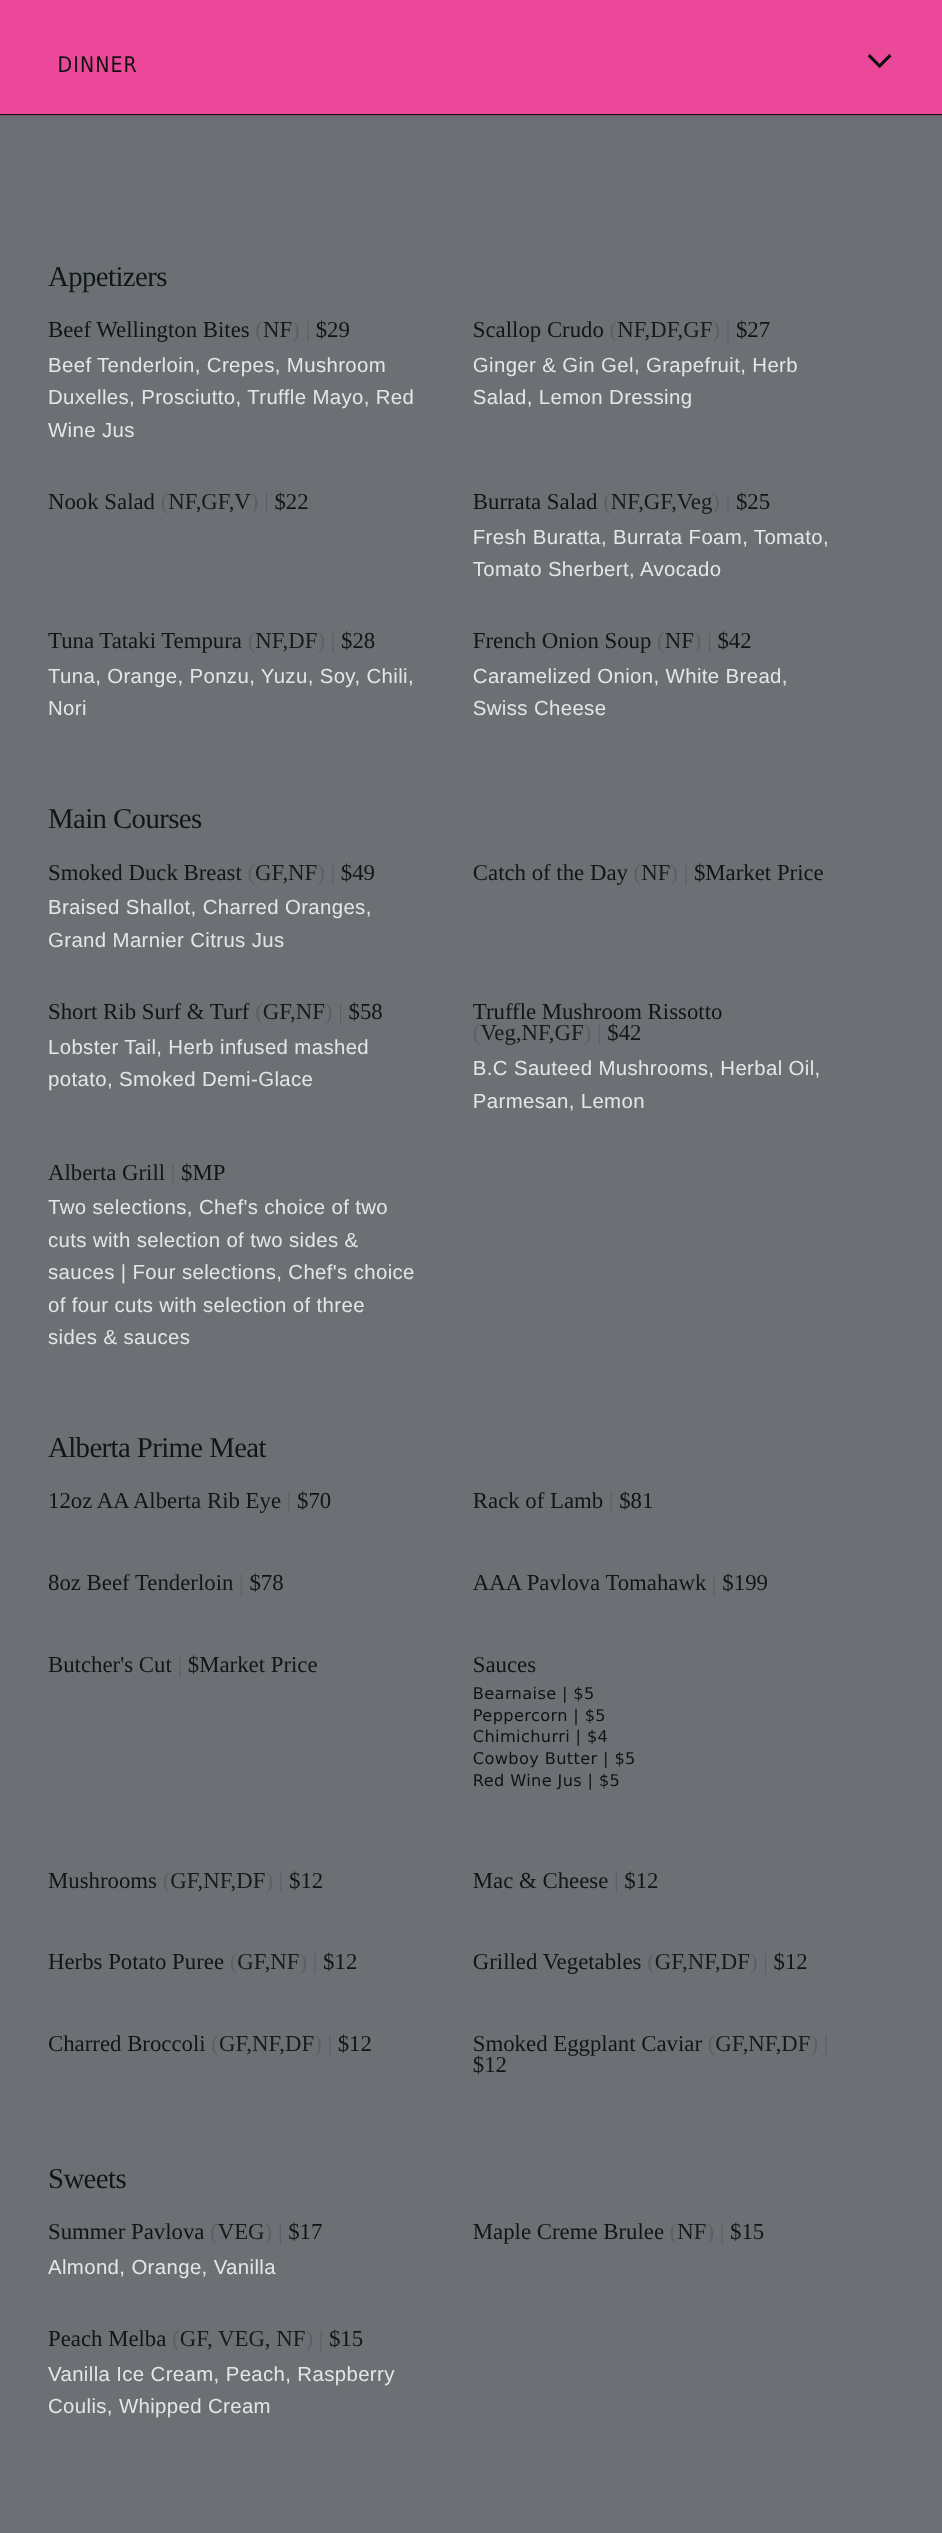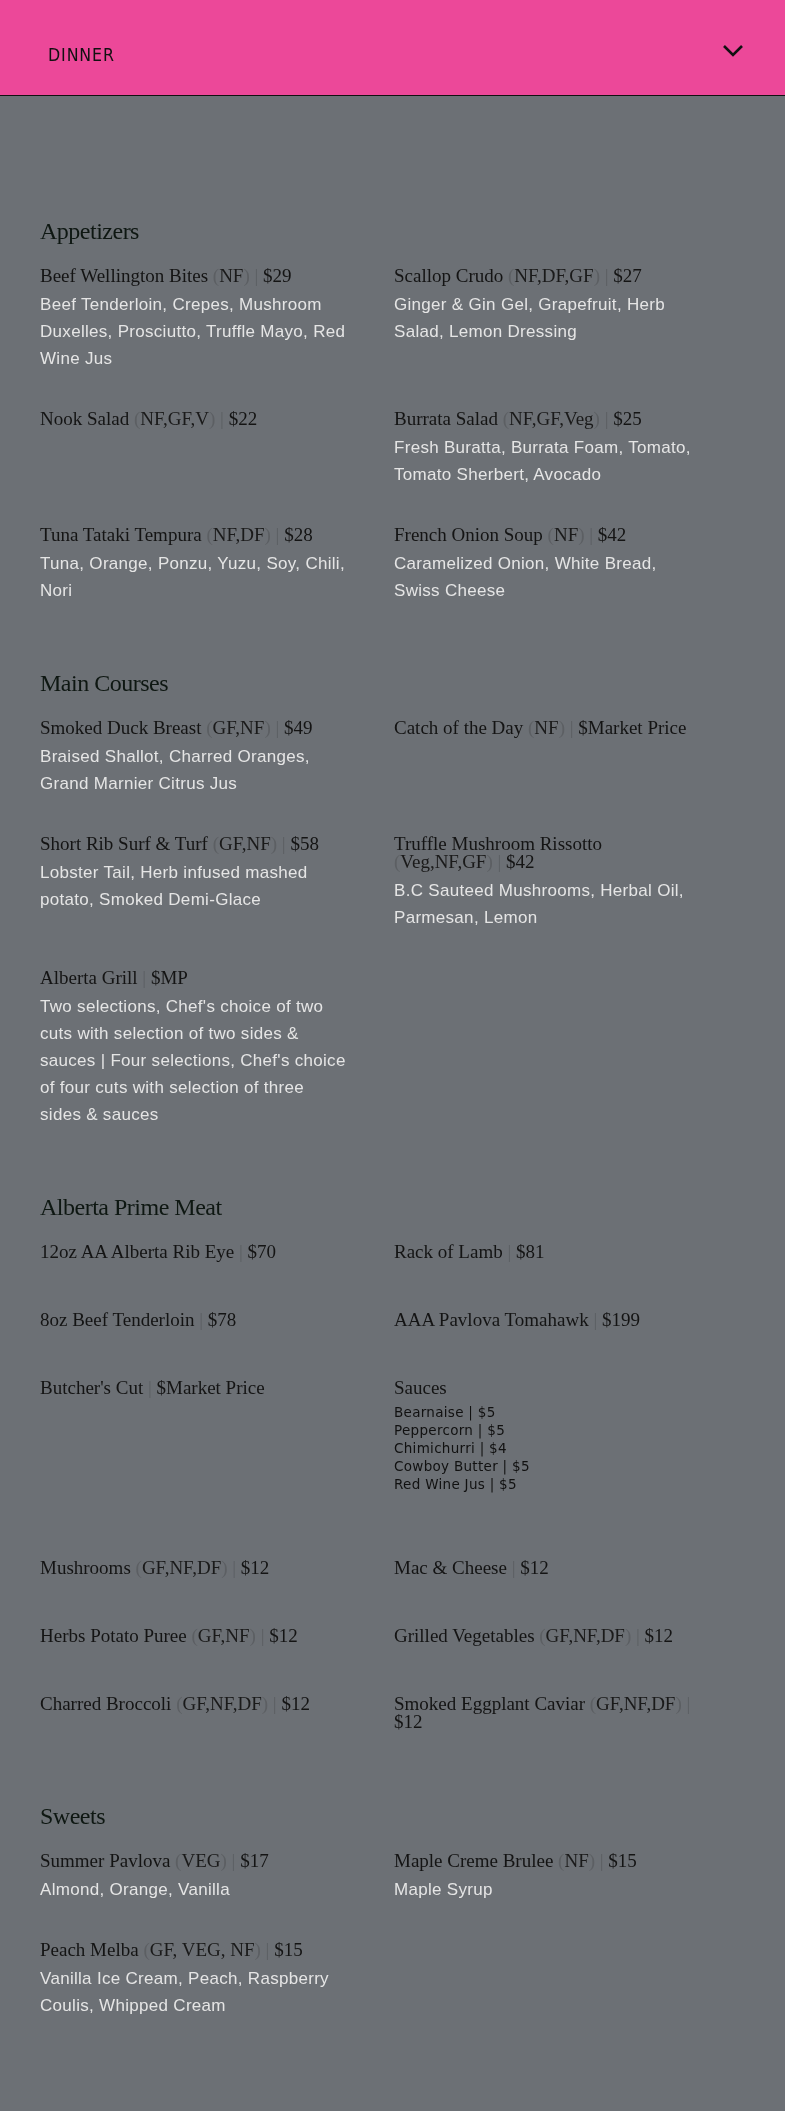--- a/index.html
+++ b/index.html
@@ -176,21 +176,20 @@
     </div>
     <div class="section">
       <h2 class="section-title">Sweets</h2>
       <div class="grid">
         <div class="item">
           <div class="item-title"><span>Summer Pavlova</span> <span class="paren">(</span><span class="tags">VEG</span><span class="paren">)</span><span class="pipe"> | </span><span>$17</span></div>
           <div class="item-desc">Almond, Orange, Vanilla</div>
         </div>
         <div class="item">
           <div class="item-title"><span>Maple Creme Brulee</span> <span class="paren">(</span><span class="tags">NF</span><span class="paren">)</span><span class="pipe"> | </span><span>$15</span></div>
-          <div class="item-desc">Maple Syrup</div>
         </div>
         <div class="item">
           <div class="item-title"><span>Peach Melba</span> <span class="paren">(</span><span class="tags">GF, VEG, NF</span><span class="paren">)</span><span class="pipe"> | </span><span>$15</span></div>
           <div class="item-desc">Vanilla Ice Cream, Peach, Raspberry Coulis, Whipped Cream</div>
         </div>
       </div>
     </div>
   </div>
 
 </body></html>

